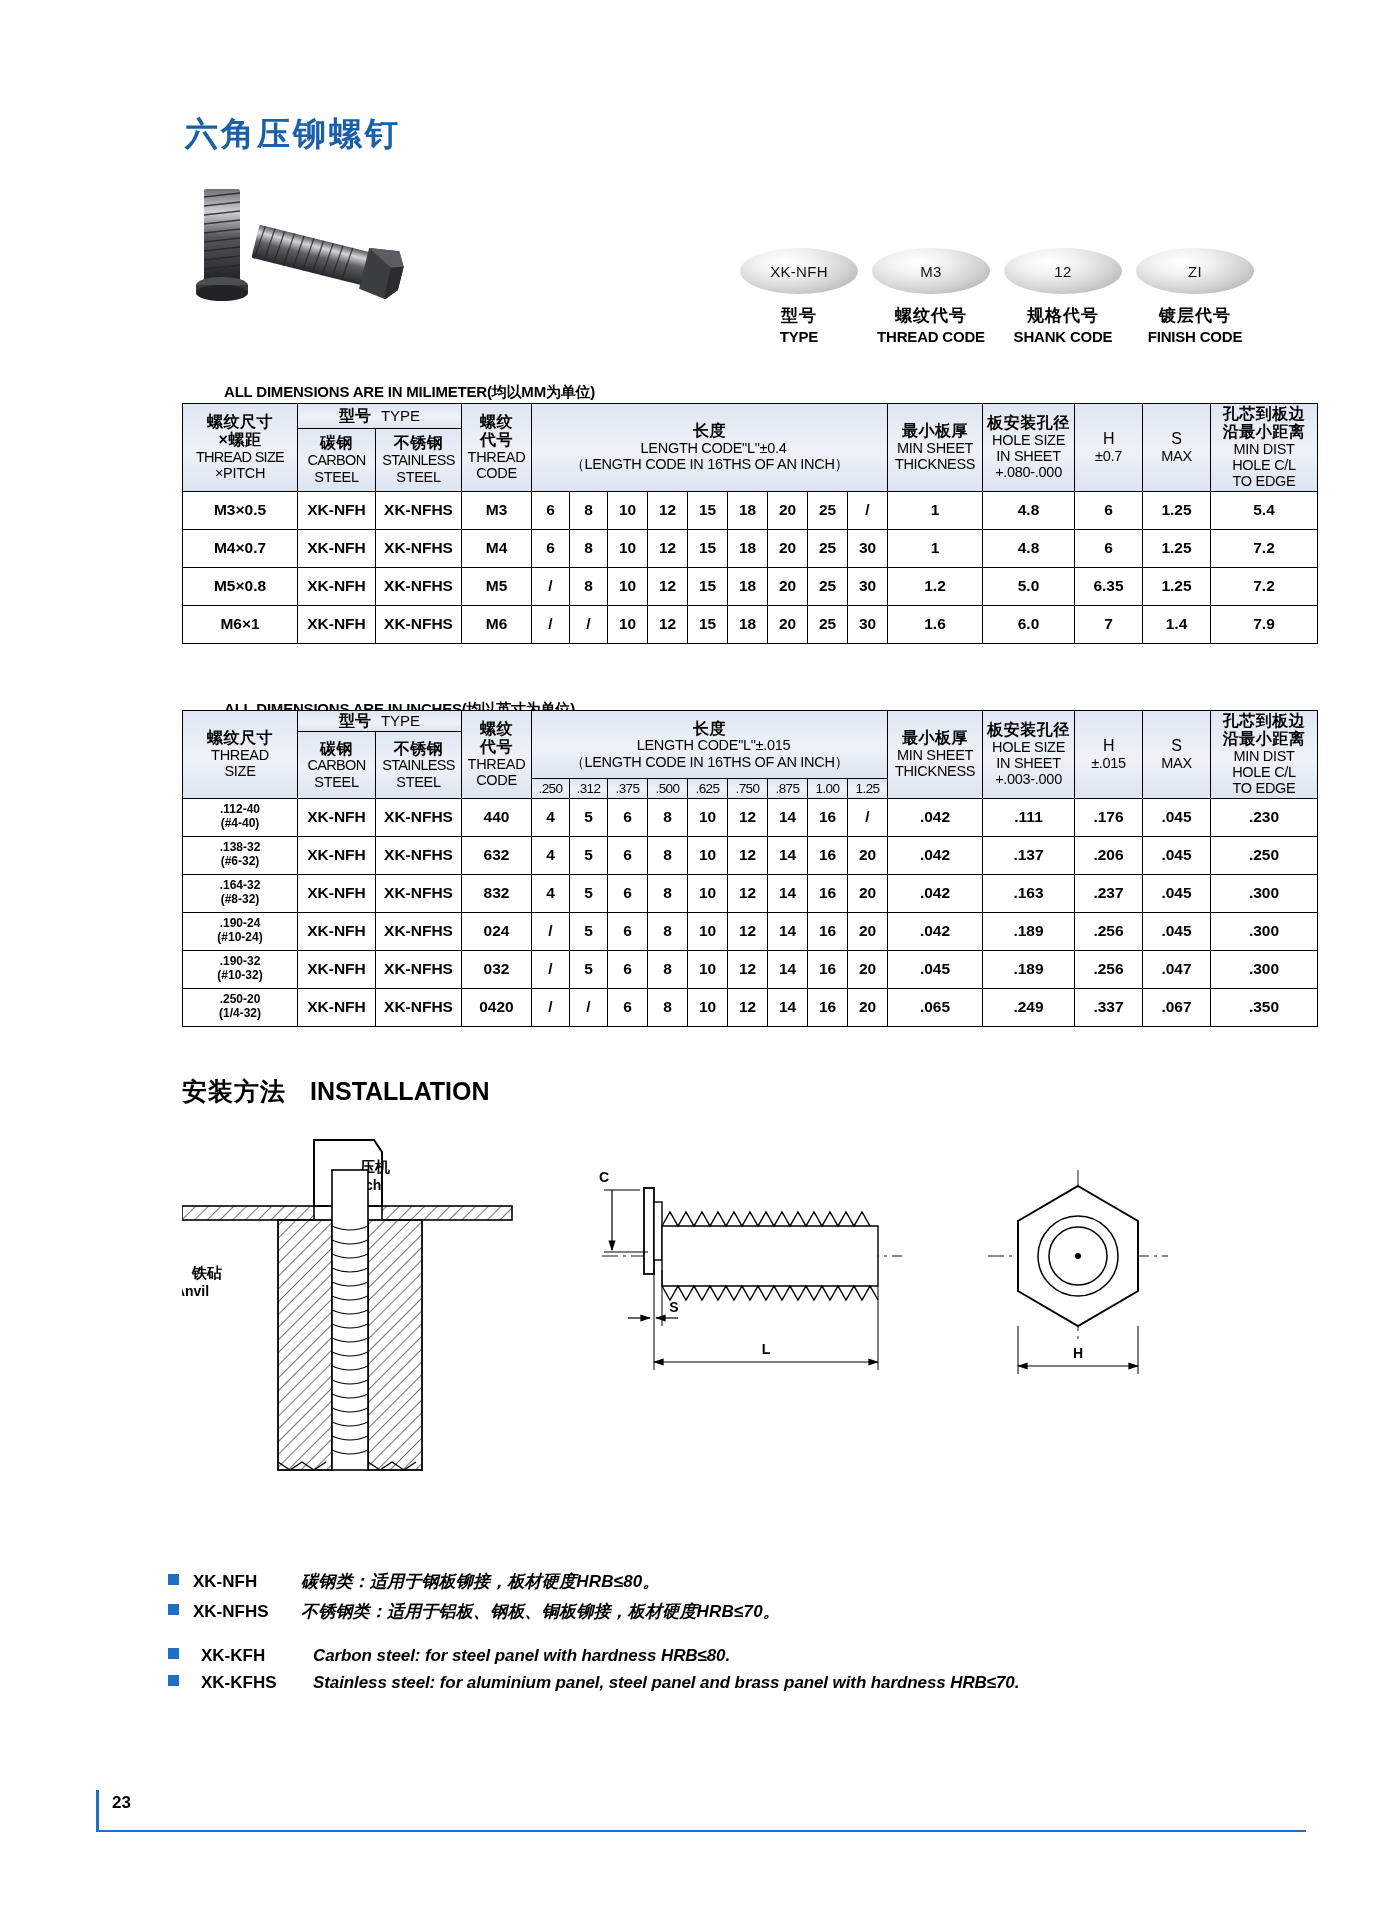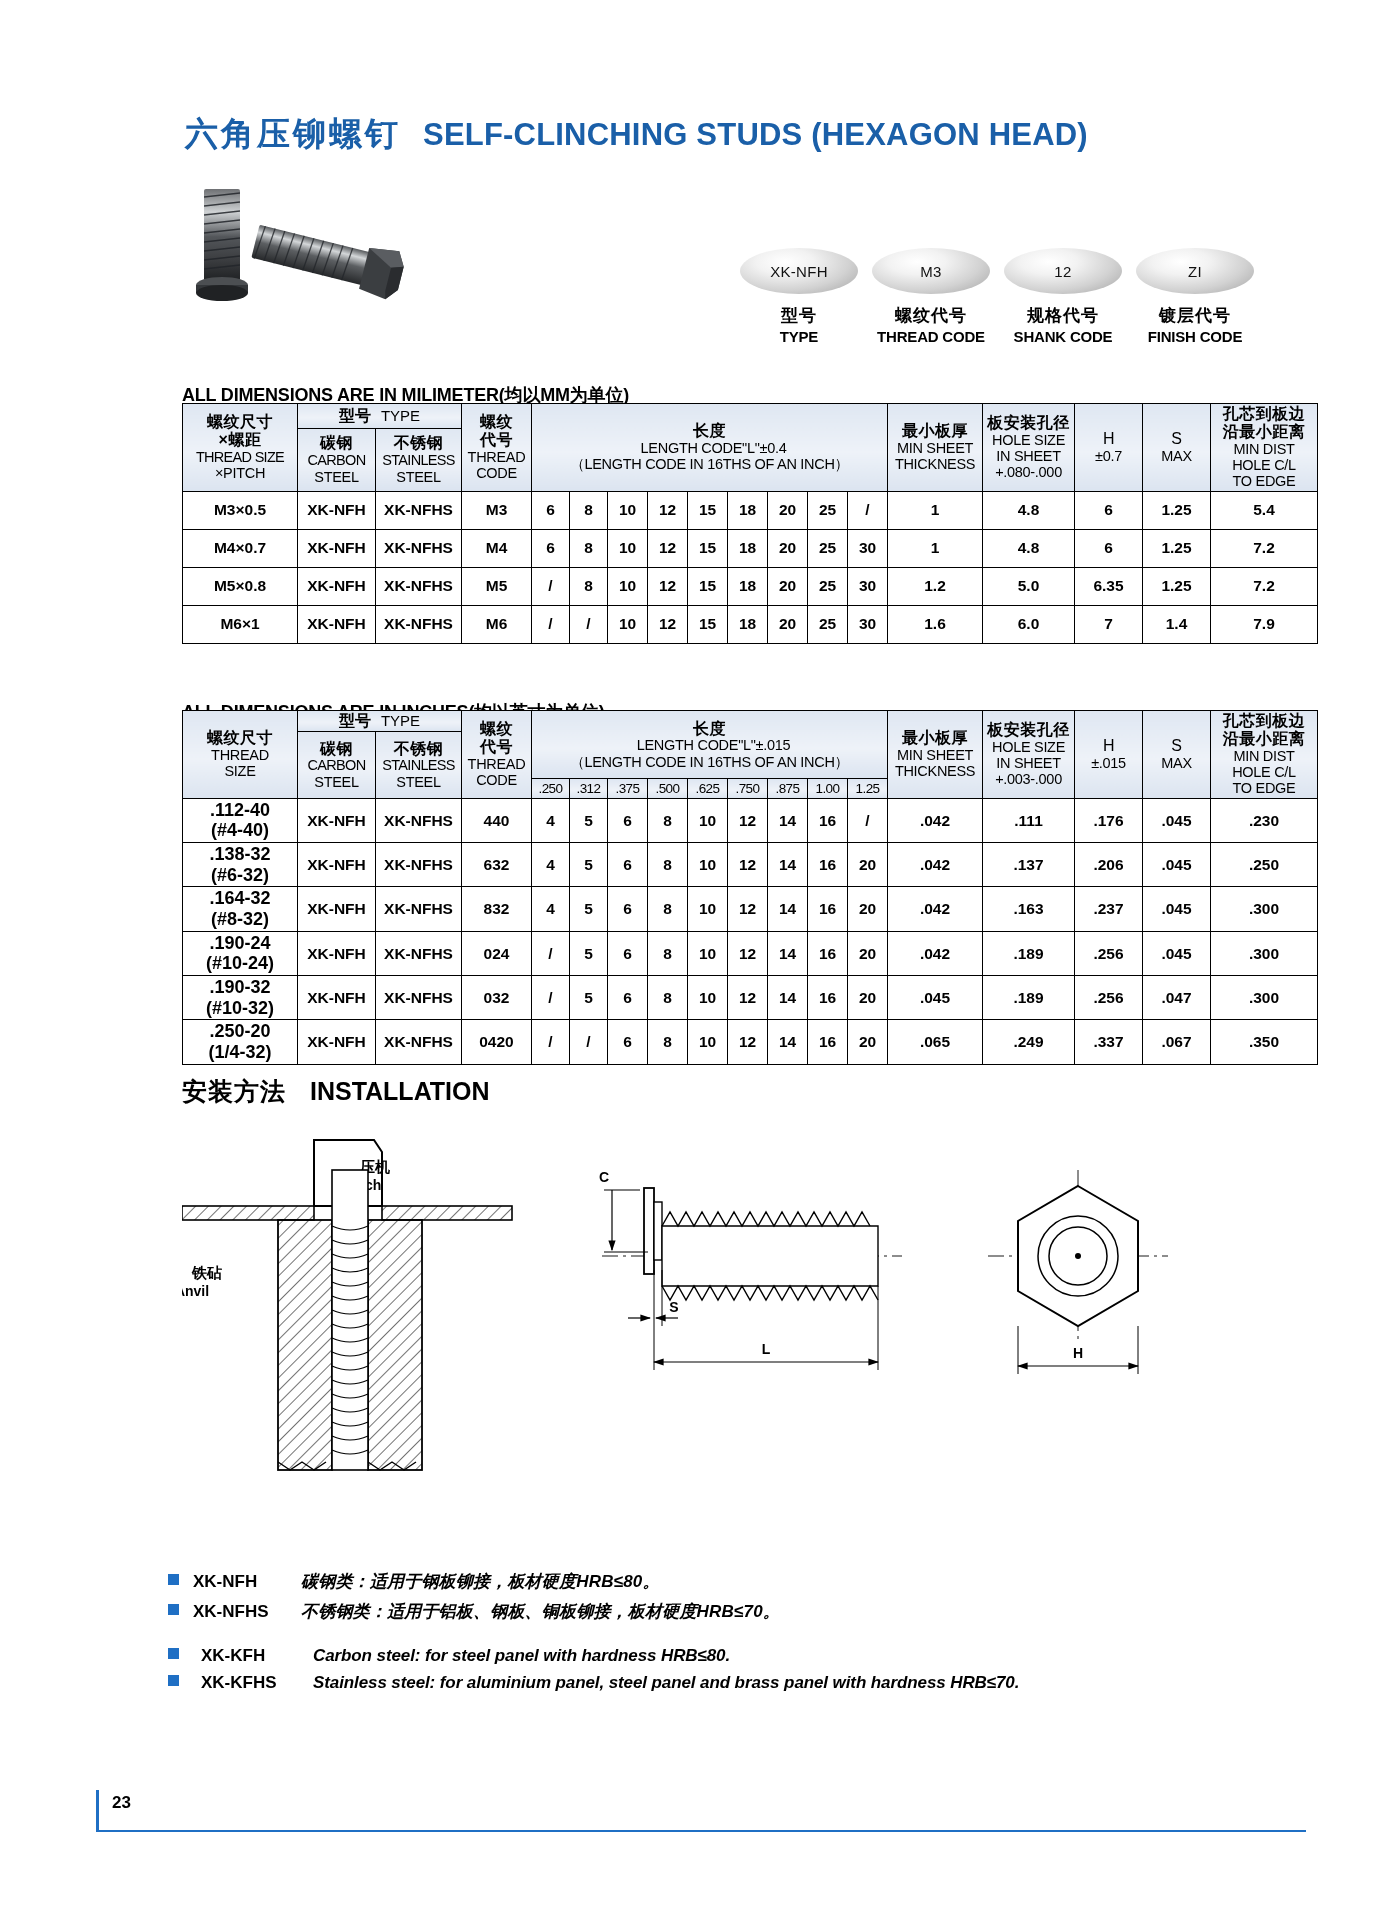--- a/index.html
+++ b/index.html
@@ -33,21 +33,21 @@
     width: 118px; height: 46px; border-radius: 50%;
     background: radial-gradient(ellipse at 38% 30%, #ffffff 0%, #f2f2f2 28%, #d2d2d2 62%, #b4b4b4 86%, #cfcfcf 100%);
     display: flex; align-items: center; justify-content: center;
     font-size: 15px; color: #111; letter-spacing: .3px;
   }
   .badge-cn { margin-top: 10px; font-size: 17px; font-weight: 700; letter-spacing: 1px; }
   .badge-en { margin-top: 1px; font-size: 15px; font-weight: 600; letter-spacing: -.2px; white-space: nowrap; }
 
   
   .units-caption {
-    position: absolute; font-size: 18px; font-weight: 700; letter-spacing: -.2px;
+    position: absolute; font-size: 15px; font-weight: 700; letter-spacing: -.2px; margin-left: 42px;
   }
   #cap-mm { left: 182px; top: 383px; }
   #cap-in { left: 182px; top: 700px; }
 
   
   table.spec {
     position: absolute;
     border-collapse: collapse;
     table-layout: fixed;
     background: #fff;
@@ -61,21 +61,21 @@
   }
   table.spec thead th {
     background: linear-gradient(180deg,#dfe7f2 0%, #eef2f8 55%, #dbe4f0 100%);
     font-weight: 400;
     font-size: 14.5px;
   }
   table.spec thead th .cn { font-size: 16px; font-weight: 700; display: block; letter-spacing: .5px; }
   table.spec thead th .en { font-size: 14.5px; display: block; letter-spacing: -.3px; }
   table.spec thead th .en.tight { letter-spacing: -.7px; }
   table.spec tbody td { font-size: 15.5px; font-weight: 700; height: 38px; }
-  table.spec tbody td.two-line { font-size: 18px; line-height: 1.15; }
+  table.spec tbody td.two-line { font-size: 12px; line-height: 1.15; }
   .lenhdr .cn { display: inline; font-size: 16px; font-weight: 700; }
   .lenhdr .en { display: inline; font-size: 15px; }
   .lensub { font-size: 13.5px !important; letter-spacing: -.6px; }
 
   #tbl-mm { left: 182px; top: 403px; width: 1035px; }
   #tbl-in { left: 182px; top: 710px; width: 1035px; }
 
   
   .install-title { position: absolute; left: 182px; top: 1075px; font-size: 25px; font-weight: 700; letter-spacing: 1px; }
   .install-title .en { font-weight: 700; letter-spacing: 0; }
@@ -102,21 +102,20 @@
   .footer-tick { position: absolute; left: 96px; top: 1790px; width: 3px; height: 42px; background: #1f6fc4; }
   .page-num { position: absolute; left: 112px; top: 1793px; font-size: 17px; font-weight: 700; }
 </style>
 </head>
 <body>
 
 <div class="page">
 
   <div class="title-row">
     <span class="title-cn">六角压铆螺钉</span>
-    <span class="title-en">SELF-CLINCHING STUDS (HEXAGON HEAD)</span>
   </div>
 
   <div class="photos">
     <svg width="260" height="135" viewBox="0 0 260 135">
       <defs>
         <linearGradient id="mtl" x1="0" y1="0" x2="0" y2="1">
           <stop offset="0%" stop-color="#6e7073"></stop>
           <stop offset="25%" stop-color="#cfd2d4"></stop>
           <stop offset="52%" stop-color="#53565a"></stop>
           <stop offset="78%" stop-color="#3a3c3f"></stop>

